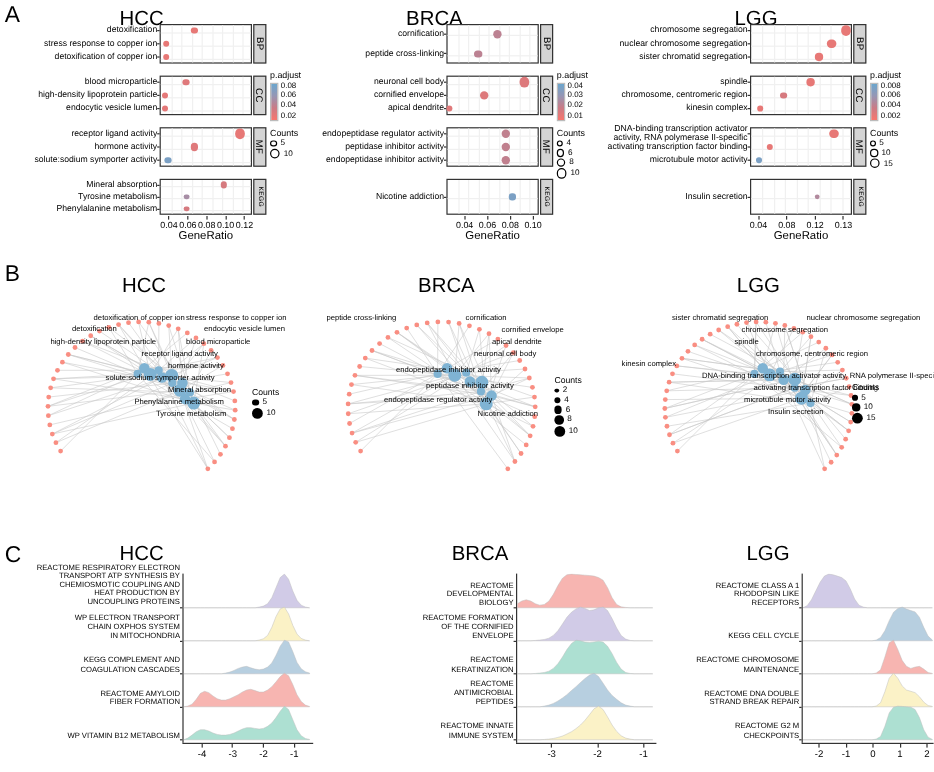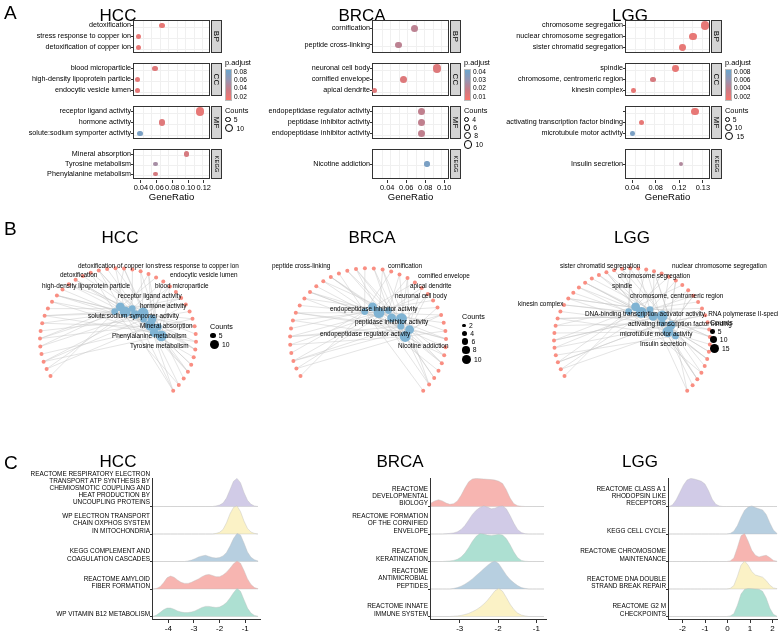--- a/index.html
+++ b/index.html
@@ -411,20 +411,21 @@
       <div class="grid-v" style="left: 66.1111px;"></div>
       <div class="grid-v" style="left: 75.5556px;"></div>
       <div class="grid-h" style="top: 5.5px;"></div>
       <div class="grid-h" style="top: 16.5px;"></div>
       <div class="grid-h" style="top: 27.5px;"></div>
     </div>
     <div class="strip" style="left: 711px; top: 106px; width: 11px; height: 33px;">
       <span>MF</span>
     </div>
     <div class="tickmark" style="left: 622.5px; top: 111px; width: 2.5px; height: 1px;"></div>
+    <div class="ylab two" style="right: 155px; top: 103.1px; width: 150px;"><span>DNA-binding transcription activator</span><br><span>activity, RNA polymerase II-specific</span></div>
     <div class="dot" style="left: 691.49px; top: 107.747px; width: 7.50667px; height: 7.50667px; background: rgb(231, 120, 118);"></div>
     <div class="tickmark" style="left: 622.5px; top: 122px; width: 2.5px; height: 1px;"></div>
     <div class="ylab" style="right: 155px; top: 118.3px; width: 150px;"><span>activating transcription factor binding</span></div>
     <div class="dot" style="left: 638.814px; top: 119.787px; width: 5.42667px; height: 5.42667px; background: rgb(231, 120, 118);"></div>
     <div class="tickmark" style="left: 622.5px; top: 133px; width: 2.5px; height: 1px;"></div>
     <div class="ylab" style="right: 155px; top: 129.3px; width: 150px;"><span>microtubule motor activity</span></div>
     <div class="dot" style="left: 630.307px; top: 131.133px; width: 4.73333px; height: 4.73333px; background: rgb(123, 160, 196);"></div>
     <div class="facet" style="left: 625px; top: 149px; width: 85px; height: 30px;">
       <div class="grid-v" style="left: 9.44444px;"></div>
       <div class="grid-v" style="left: 18.8889px;"></div>

